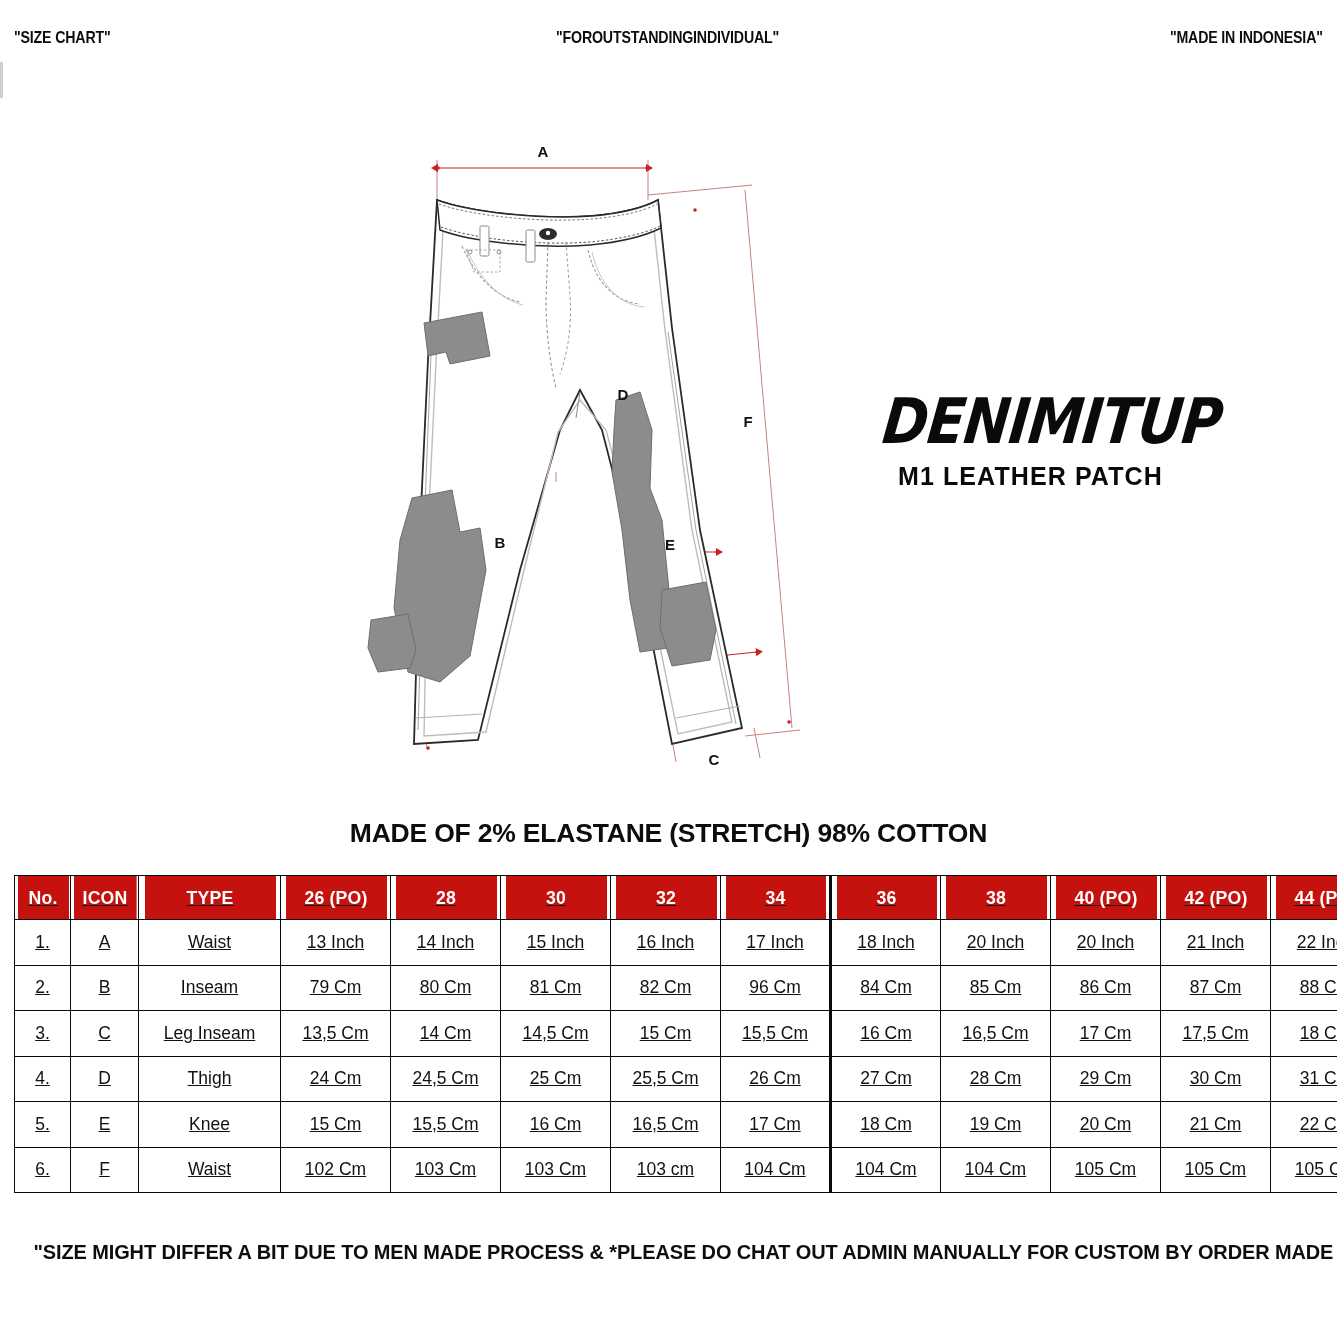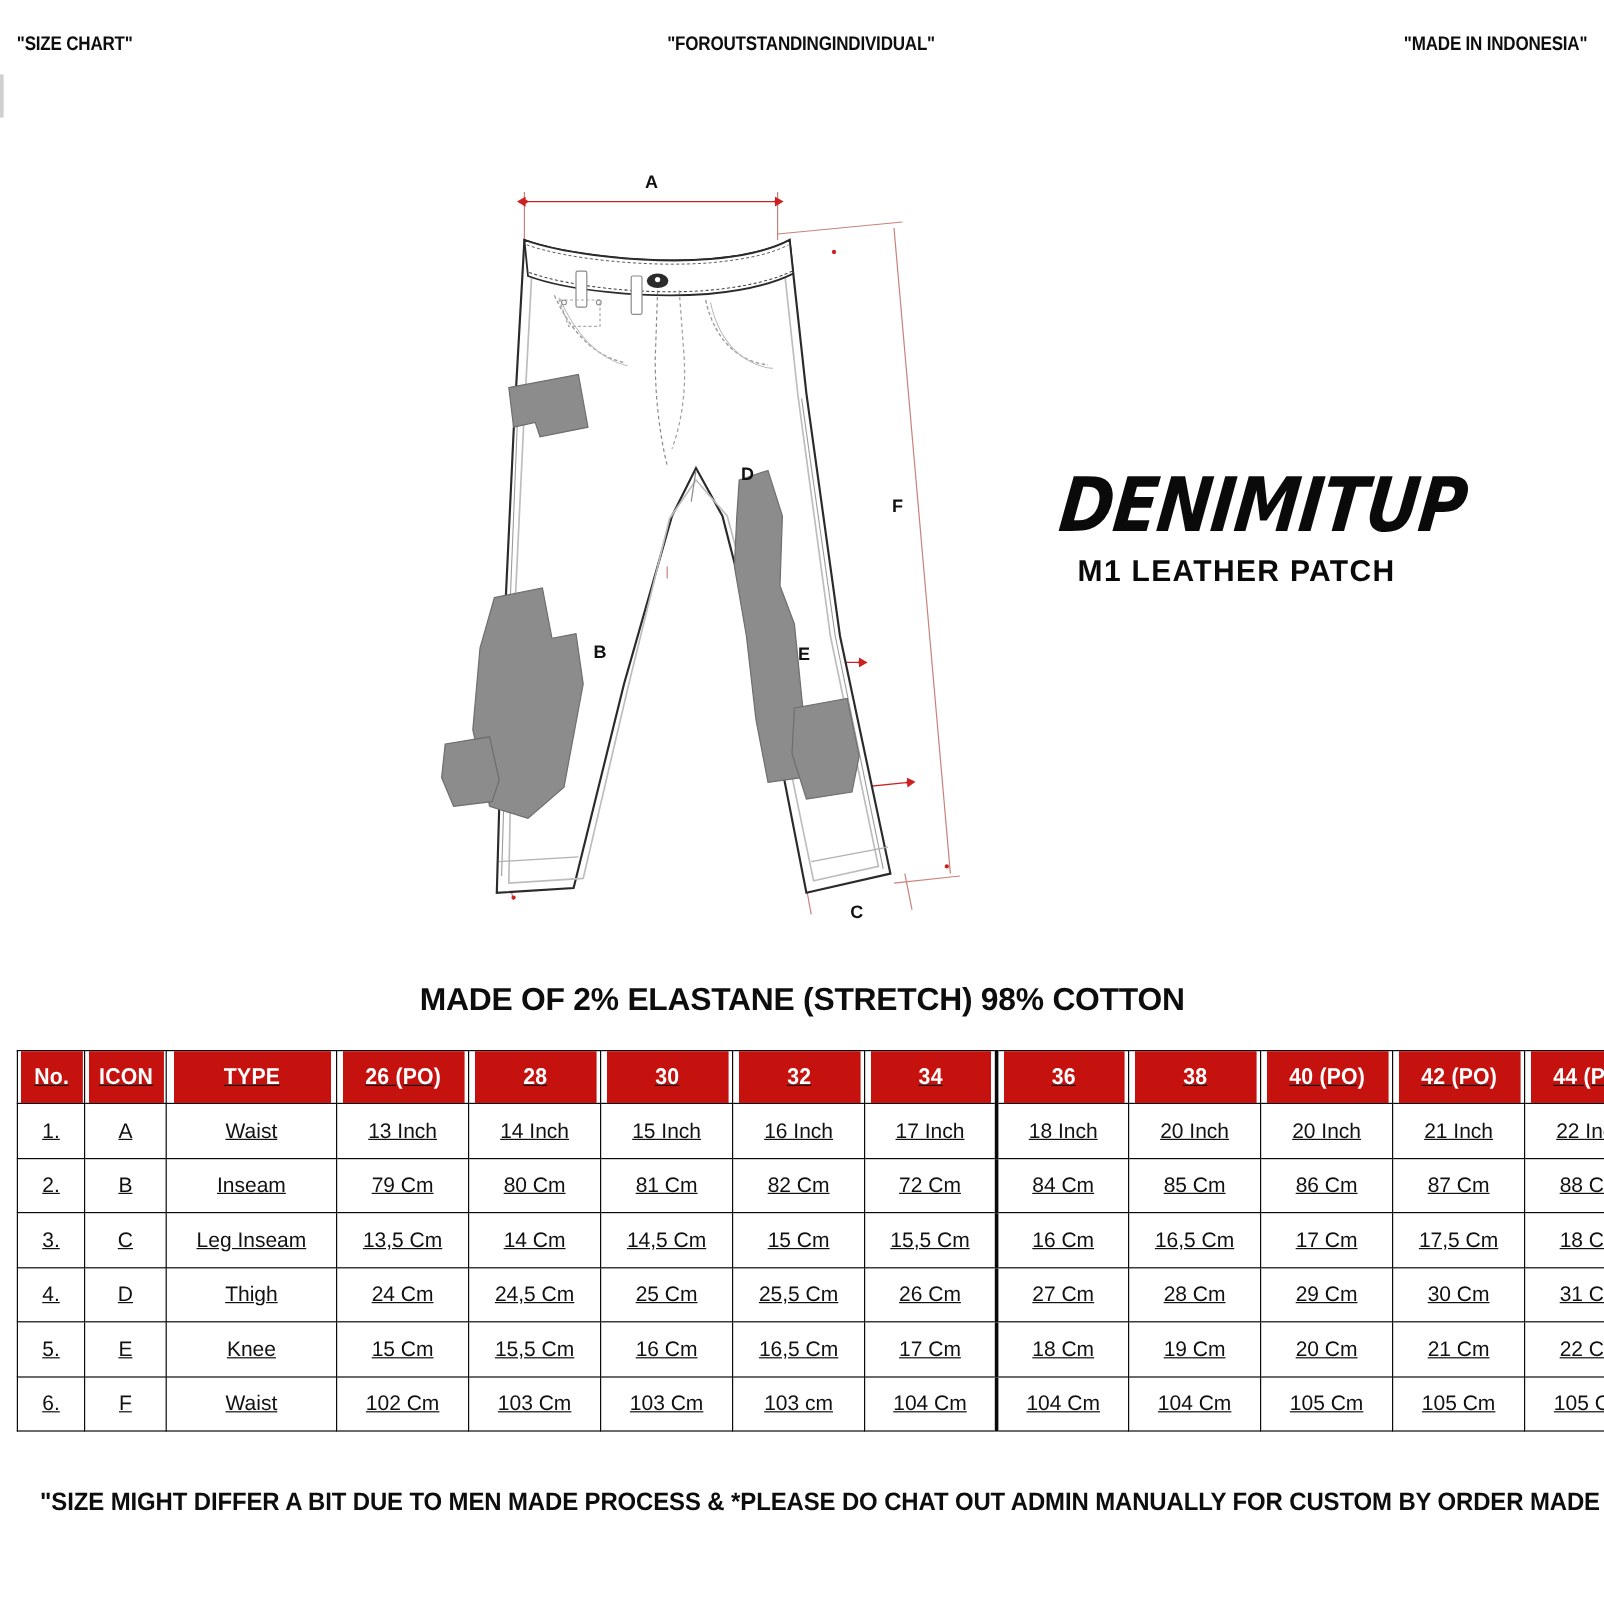--- a/index.html
+++ b/index.html
@@ -406,21 +406,21 @@
             <td>22 Inch</td>
           </tr>
           <tr>
             <td>2.</td>
             <td>B</td>
             <td>Inseam</td>
             <td>79 Cm</td>
             <td>80 Cm</td>
             <td>81 Cm</td>
             <td>82 Cm</td>
-            <td>72 Cm</td>
+            <td>96 Cm</td>
             <td>84 Cm</td>
             <td>85 Cm</td>
             <td>86 Cm</td>
             <td>87 Cm</td>
             <td>88 Cm</td>
           </tr>
           <tr>
             <td>3.</td>
             <td>C</td>
             <td>Leg Inseam</td>

